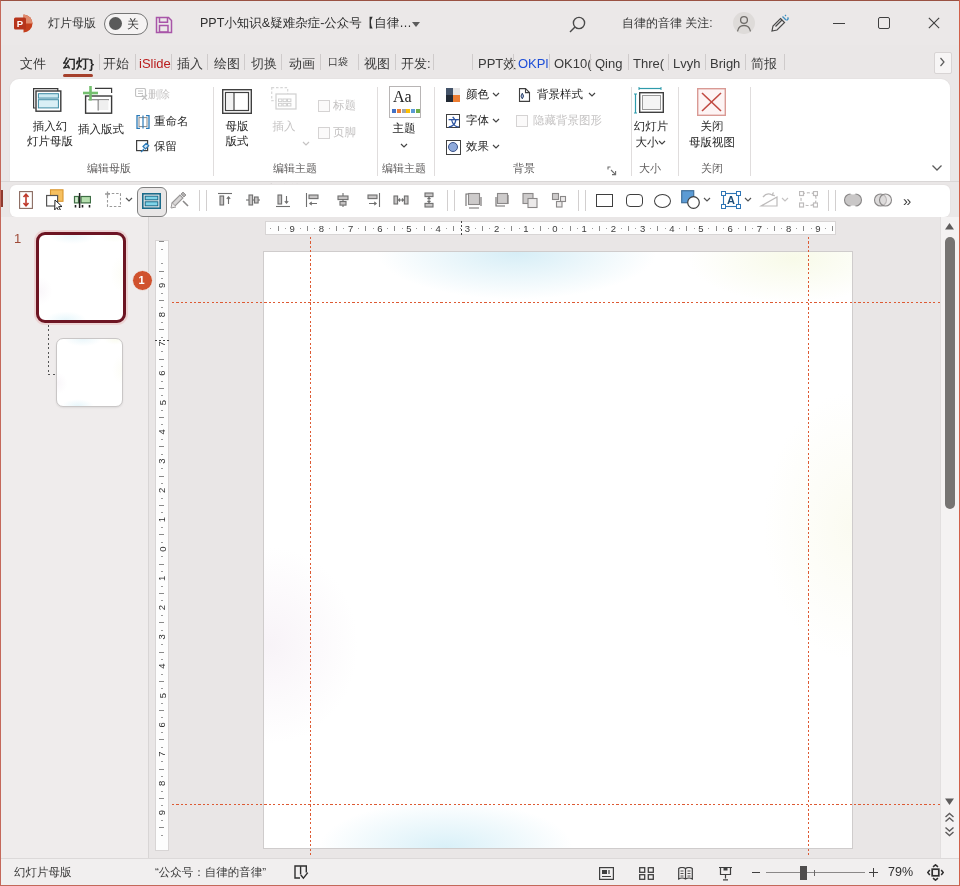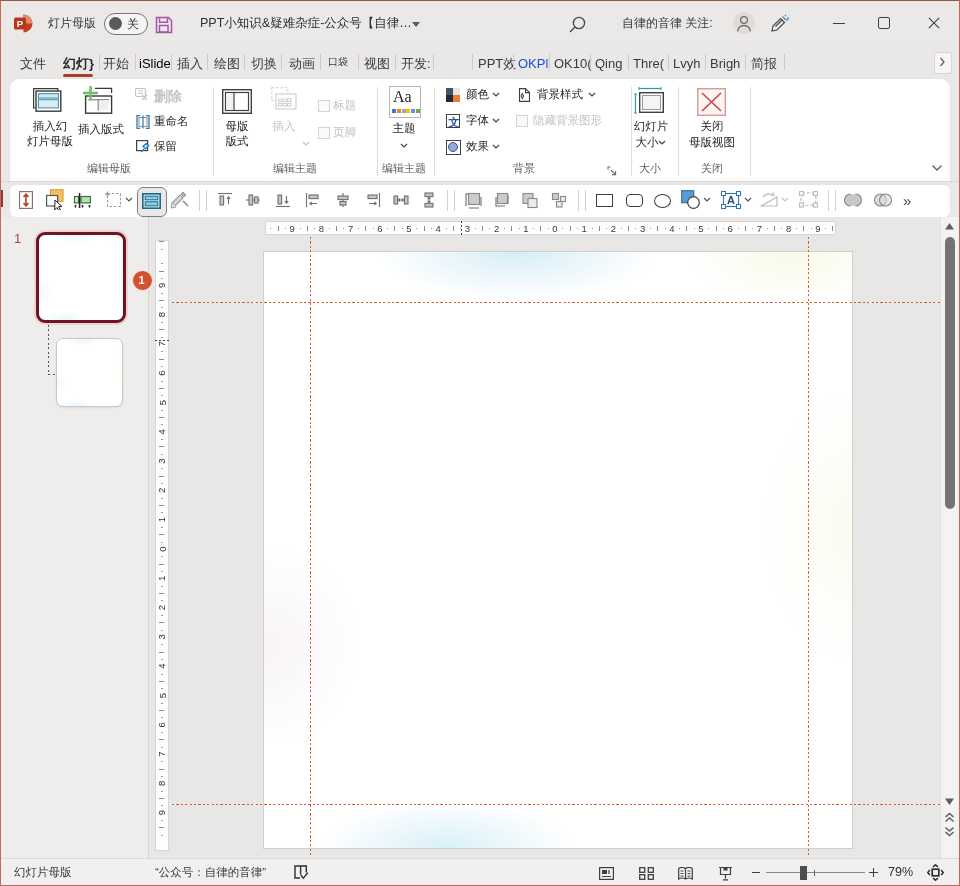--- a/index.html
+++ b/index.html
@@ -43,21 +43,21 @@
 </svg>
 <div class="abs" style="left:833px;top:23px;width:12px;height:1.4px;background:#3f3f3f"></div>
 <div class="abs" style="left:878px;top:17px;width:10px;height:10px;border:1.3px solid #3f3f3f;border-radius:2px"></div>
 <svg class="abs" style="left:928px;top:17px" width="12" height="12" viewBox="0 0 14 14" stroke="#3f3f3f" stroke-width="1.3">
 <line x1="1" y1="1" x2="13" y2="13"></line>
       <line x1="13" y1="1" x2="1" y2="13"></line>
 </svg>
 <div style="position:absolute;top:57px;font-size:13px;color:#3a3a3a;font-weight:400;font-family:'Liberation Sans', sans-serif;white-space:nowrap;line-height:1;left:20px;">文件</div>
 <div style="position:absolute;top:57px;font-size:13px;color:#262626;font-weight:700;font-family:'Liberation Sans', sans-serif;white-space:nowrap;line-height:1;left:63px;">幻灯}</div>
 <div style="position:absolute;top:57px;font-size:13px;color:#3a3a3a;font-weight:400;font-family:'Liberation Sans', sans-serif;white-space:nowrap;line-height:1;left:103px;">开始</div>
-<div style="position:absolute;top:57px;font-size:13px;color:#000000;font-weight:400;font-family:'Liberation Sans', sans-serif;white-space:nowrap;line-height:1;left:139px;">iSlide</div>
+<div style="position:absolute;top:57px;font-size:13px;color:#b91c1c;font-weight:400;font-family:'Liberation Sans', sans-serif;white-space:nowrap;line-height:1;left:139px;">iSlide</div>
 <div style="position:absolute;top:57px;font-size:13px;color:#3a3a3a;font-weight:400;font-family:'Liberation Sans', sans-serif;white-space:nowrap;line-height:1;left:177px;">插入</div>
 <div style="position:absolute;top:57px;font-size:13px;color:#3a3a3a;font-weight:400;font-family:'Liberation Sans', sans-serif;white-space:nowrap;line-height:1;left:214px;">绘图</div>
 <div style="position:absolute;top:57px;font-size:13px;color:#404040;font-weight:400;font-family:'Liberation Sans', sans-serif;white-space:nowrap;line-height:1;left:251px;">切换</div>
 <div style="position:absolute;top:57px;font-size:13px;color:#3a3a3a;font-weight:400;font-family:'Liberation Sans', sans-serif;white-space:nowrap;line-height:1;left:289px;">动画</div>
 <div style="position:absolute;top:57px;font-size:10px;color:#3a3a3a;font-weight:400;font-family:'Liberation Sans', sans-serif;white-space:nowrap;line-height:1;left:328px;">口袋</div>
 <div style="position:absolute;top:57px;font-size:13px;color:#3a3a3a;font-weight:400;font-family:'Liberation Sans', sans-serif;white-space:nowrap;line-height:1;left:364px;">视图</div>
 <div style="position:absolute;top:57px;font-size:13px;color:#3a3a3a;font-weight:400;font-family:'Liberation Sans', sans-serif;white-space:nowrap;line-height:1;left:401px;">开发:</div>
 <div style="position:absolute;top:57px;font-size:13px;color:#3a3a3a;font-weight:700;font-family:'Liberation Sans', sans-serif;white-space:nowrap;line-height:1;left:464px;margin-top:26px;">AnyT</div>
 <div style="position:absolute;top:57px;font-size:13px;color:#3a3a3a;font-weight:400;font-family:'Liberation Sans', sans-serif;white-space:nowrap;line-height:1;left:478px;">PPT效</div>
 <div style="position:absolute;top:57px;font-size:13px;color:#1d4ed8;font-weight:400;font-family:'Liberation Sans', sans-serif;white-space:nowrap;line-height:1;left:518px;">OKPl</div>
@@ -116,21 +116,21 @@
 <line x1="8.5" y1="1" x2="8.5" y2="15.5" stroke="#74bf6e" stroke-width="2.6"></line>
 <line x1="1" y1="8" x2="16" y2="8" stroke="#74bf6e" stroke-width="2.6"></line>
 </svg>
     <div style="position:absolute;top:124px;font-size:11.5px;color:#262626;font-weight:400;font-family:'Liberation Sans', sans-serif;white-space:nowrap;line-height:1;left:101px;transform:translateX(-50%);">插入版式</div>
     <svg class="abs" style="left:135px;top:88px" width="13" height="12" viewBox="0 0 13 12" opacity="0.42">
 <rect x="0.5" y="0.5" width="10" height="8" rx="1.5" fill="none" stroke="#707070" stroke-width="1.2"></rect>
 <line x1="3" y1="3" x2="8" y2="3" stroke="#707070"></line>
       <line x1="3" y1="5.5" x2="8" y2="5.5" stroke="#707070"></line>
 <path d="M7 7 l5 5 M12 7 l-5 5" stroke="#707070" stroke-width="1.2"></path>
 </svg>
-    <div style="position:absolute;top:89px;font-size:14px;color:#c5c3c3;font-weight:700;font-family:'Liberation Sans', sans-serif;white-space:nowrap;line-height:1;left:154px;">删除</div>
+    <div style="position:absolute;top:89px;font-size:11px;color:#c5c3c3;font-weight:400;font-family:'Liberation Sans', sans-serif;white-space:nowrap;line-height:1;left:148px;">删除</div>
     <svg class="abs" style="left:136px;top:115px" width="14" height="14" viewBox="0 0 14 14" fill="none">
 <path d="M4 0.7 H1 V13.3 H4 M10 0.7 H13 V13.3 H10" stroke="#2a7ab8" stroke-width="1.3"></path>
 <rect x="3" y="2.6" width="8" height="9" fill="#fff" stroke="#8a8a8a" stroke-width="1"></rect>
 <line x1="7" y1="0.5" x2="7" y2="13.5" stroke="#2a7ab8" stroke-width="1.2"></line>
 </svg>
     <div style="position:absolute;top:116px;font-size:11.5px;color:#262626;font-weight:400;font-family:'Liberation Sans', sans-serif;white-space:nowrap;line-height:1;left:154px;">重命名</div>
     <svg class="abs" style="left:136px;top:140px" width="14" height="13" viewBox="0 0 14 13" fill="none">
 <rect x="0.6" y="0.6" width="11" height="10" stroke="#404040" stroke-width="1.2" fill="#fff"></rect>
 <path d="M7 6.5 l3.2 -3.2 2.5 2.5 -3.2 3.2 z M8 9 l-3 3" stroke="#2a7ab8" stroke-width="1.2" fill="#cfe3f5"></path>
 </svg>

